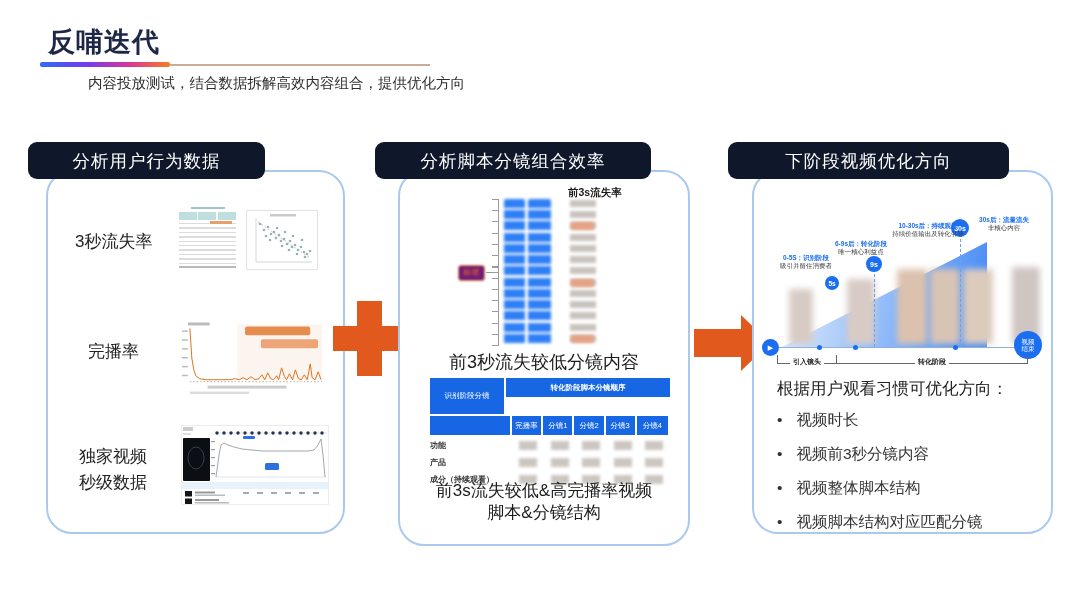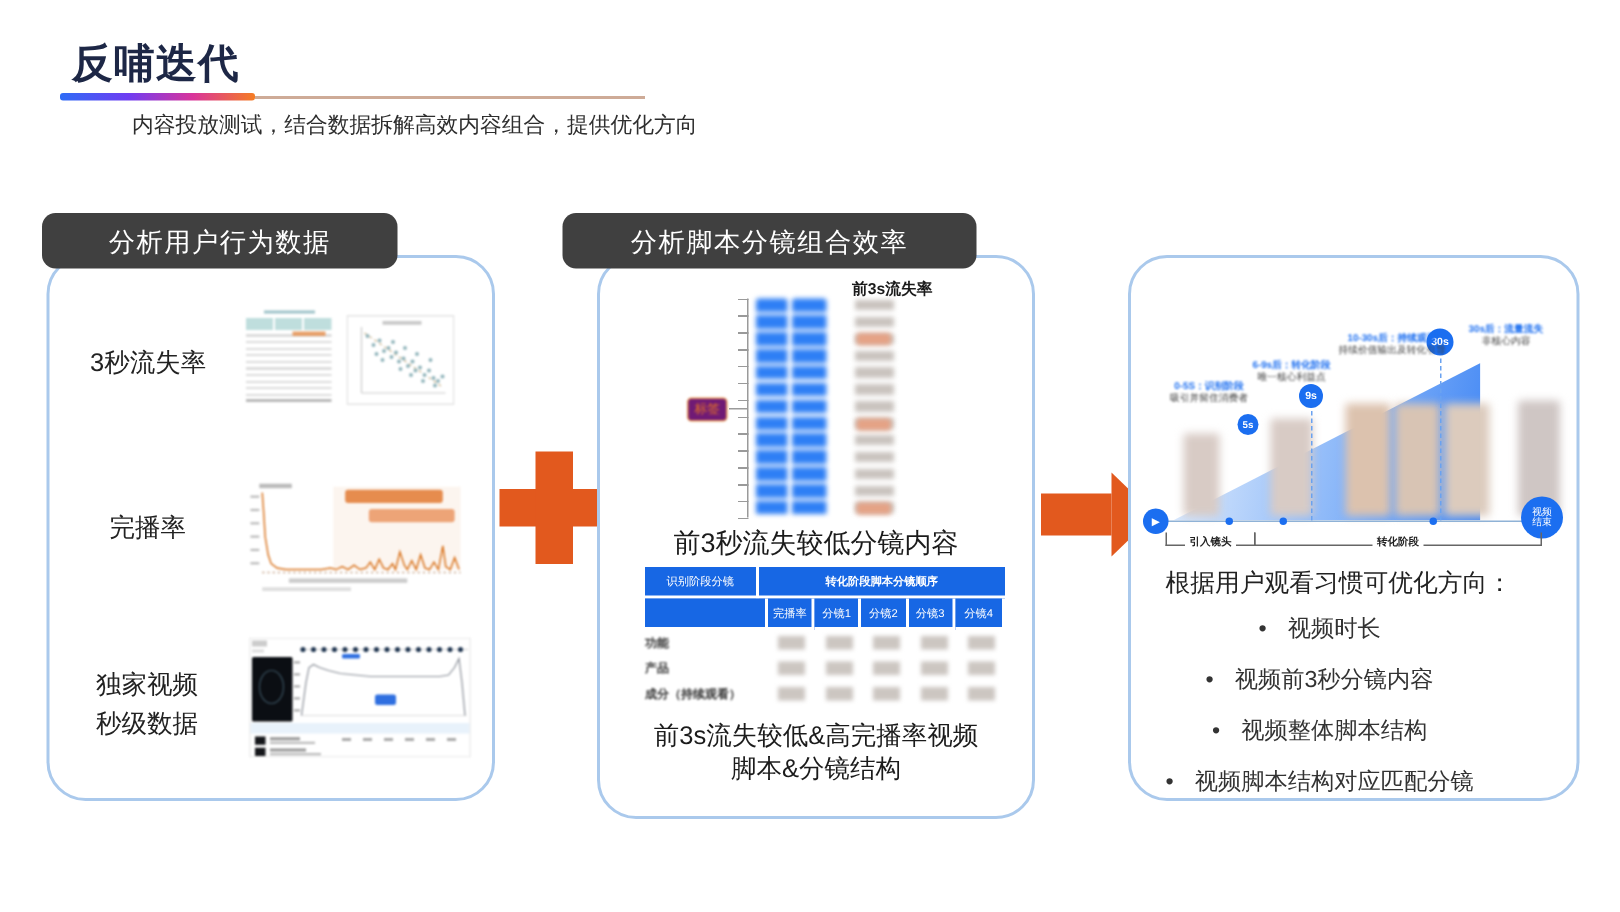--- a/index.html
+++ b/index.html
@@ -10,24 +10,24 @@
   .title{position:absolute;left:48px;top:24px;font-size:27px;font-weight:bold;color:#1d2746;letter-spacing:1px;}
   .u-thick{position:absolute;left:40px;top:62px;width:130px;height:5px;border-radius:2px;
            background:linear-gradient(90deg,#2e6cf6 0%,#6f3df2 35%,#d9349b 68%,#f57d23 100%);}
   .u-thin{position:absolute;left:170px;top:64px;width:260px;height:2px;background:#b9876b;opacity:.7;}
   .subtitle{position:absolute;left:48px;top:74px;font-size:14.5px;color:#2e2e2e;margin-left:40px;}
   .logo{position:absolute;left:884px;top:32px;display:flex;align-items:center;gap:6px;}
   .logo-text{font-size:33px;font-weight:bold;font-style:italic;color:#101010;letter-spacing:-1px;}
 
   
   .panel{position:absolute;background:#fff;border:2px solid #aac9ec;border-radius:26px;}
-  .p1{left:31px;top:170px;width:295px;height:360px;}
+  .p1{left:46px;top:170px;width:295px;height:360px;}
   .p2{left:398px;top:170px;width:288px;height:372px;}
   .p3{left:752px;top:170px;width:297px;height:360px;}
-  .pill{position:absolute;height:37px;background:#404040;color:#fff;border-radius:9px;z-index:5;
+  .pill{position:absolute;height:37px;background:#0f172a;color:#fff;border-radius:9px;z-index:5;
         display:flex;align-items:center;justify-content:center;font-size:17.5px;letter-spacing:1px;}
   .pill1{left:28px;top:142px;width:237px;}
   .pill2{left:375px;top:142px;width:276px;}
   .pill3{left:728px;top:142px;width:281px;}
 
   
   .plus-h{position:absolute;left:333px;top:326px;width:74px;height:25px;background:#e2591e;}
   .plus-v{position:absolute;left:357px;top:301px;width:25px;height:75px;background:#e2591e;}
   .arrow-body{position:absolute;left:694px;top:329px;width:47px;height:28px;background:#e2591e;}
   .arrow-head{position:absolute;left:741px;top:315px;width:0;height:0;
@@ -65,21 +65,21 @@
   .tag-line{position:absolute;left:86px;top:100px;width:12px;height:1px;background:#9a9a9a;}
   .val-col{position:absolute;left:170px;top:28px;width:26px;height:146px;filter:blur(1.6px);
      background:repeating-linear-gradient(to bottom,#c9c3be 0 7px,rgba(255,255,255,0) 7px 11.25px);}
   .val-warm{position:absolute;left:171px;width:23px;height:8px;border-radius:2px;background:#e5a285;filter:blur(1.6px);}
   .vw1{top:50px;} .vw2{top:107px;} .vw3{top:163px;}
   .p2-caption1{position:absolute;left:0;top:178px;width:100%;text-align:center;font-size:18px;color:#1b1b1b;}
   .p2-table{position:absolute;left:30px;top:206px;width:240px;font-size:7.5px;}
   .tr{display:flex;}
   .th{background:#1767e4;color:#fff;display:flex;align-items:center;justify-content:center;
       border-right:2px solid #fff;border-bottom:2px solid #fff;box-sizing:border-box;filter:blur(.4px);}
-  .h1l{width:82px;height:21px;}
+  .h1l{width:82px;height:38px;}
   .h1r{width:178px;height:21px;border-right:none;font-weight:bold;}
   .h2a{width:82px;height:21px;}
   .h2c{width:31.2px;height:21px;}
   .h2c:last-child{border-right:none;}
   .body-row{display:flex;align-items:center;height:17px;font-weight:bold;}
   .row-label{width:82px;color:#333;font-size:8px;filter:blur(.7px);}
   .row-vals{width:158px;height:9px;filter:blur(1.5px);
      background:repeating-linear-gradient(to right,rgba(255,255,255,0) 0 7px,#ccc6c1 7px 25px,rgba(255,255,255,0) 25px 31.6px);}
   .p2-caption2{position:absolute;left:0;top:308px;width:100%;text-align:center;font-size:17px;color:#1b1b1b;line-height:22px;}
 
@@ -120,21 +120,21 @@
      text-align:center;filter:blur(.4px);word-break:break-all;padding:2px;box-sizing:border-box;}
   .endcap span{width:15px;display:block;}
   .bracket{position:absolute;top:158px;height:8px;border-left:1px solid #666;border-right:1px solid #666;border-bottom:1px solid #666;}
   .bk1{left:15px;width:58px;} .bk2{left:74px;width:190px;}
   .bk-label{position:absolute;left:50%;top:2px;transform:translateX(-50%);background:#fff;padding:0 3px;
      font-size:7px;font-weight:bold;color:#222;white-space:nowrap;line-height:9px;filter:blur(.3px);}
 
   
   .p3-list-title{position:absolute;left:23px;top:206px;font-size:16.5px;color:#222;}
   .p3-bullets{position:absolute;left:23px;top:238px;display:flex;flex-direction:column;gap:14px;}
-  .bullet{display:flex;align-items:flex-start;font-size:15.5px;color:#333;line-height:20px;justify-content:center;}
+  .bullet{display:flex;align-items:flex-start;font-size:15.5px;color:#333;line-height:20px;}
   .bullet::before{content:"•";margin-right:14px;color:#333;}
 </style>
 </head>
 <body>
 
 <div class="page">
 
   <div class="title">反哺迭代</div>
   <div class="u-thick"></div>
   <div class="u-thin"></div>
@@ -381,14 +381,15 @@
           <span>视频前3秒分镜内容</span>
         </div>
       <div class="bullet">
           <span>视频整体脚本结构</span>
         </div>
       <div class="bullet">
           <span>视频脚本结构对应匹配分镜</span>
         </div>
     </div>
   </div>
+  <div class="pill pill3">下阶段视频优化方向</div>
 
 </div>
 
 </body></html>

